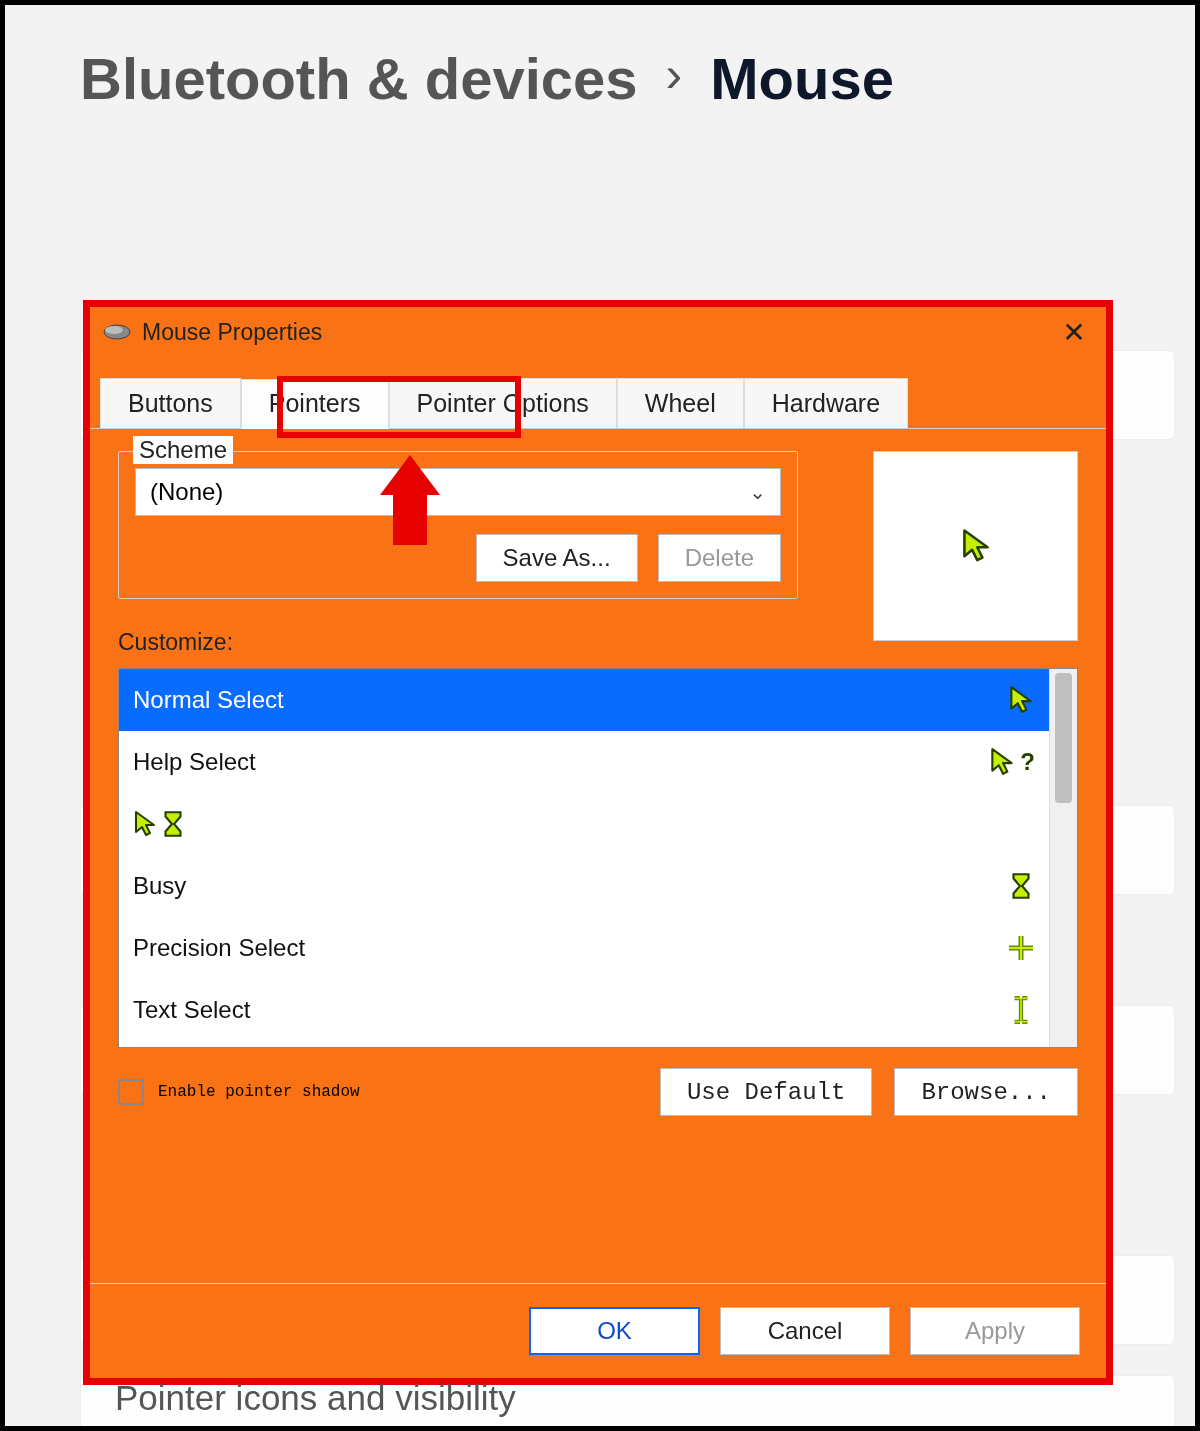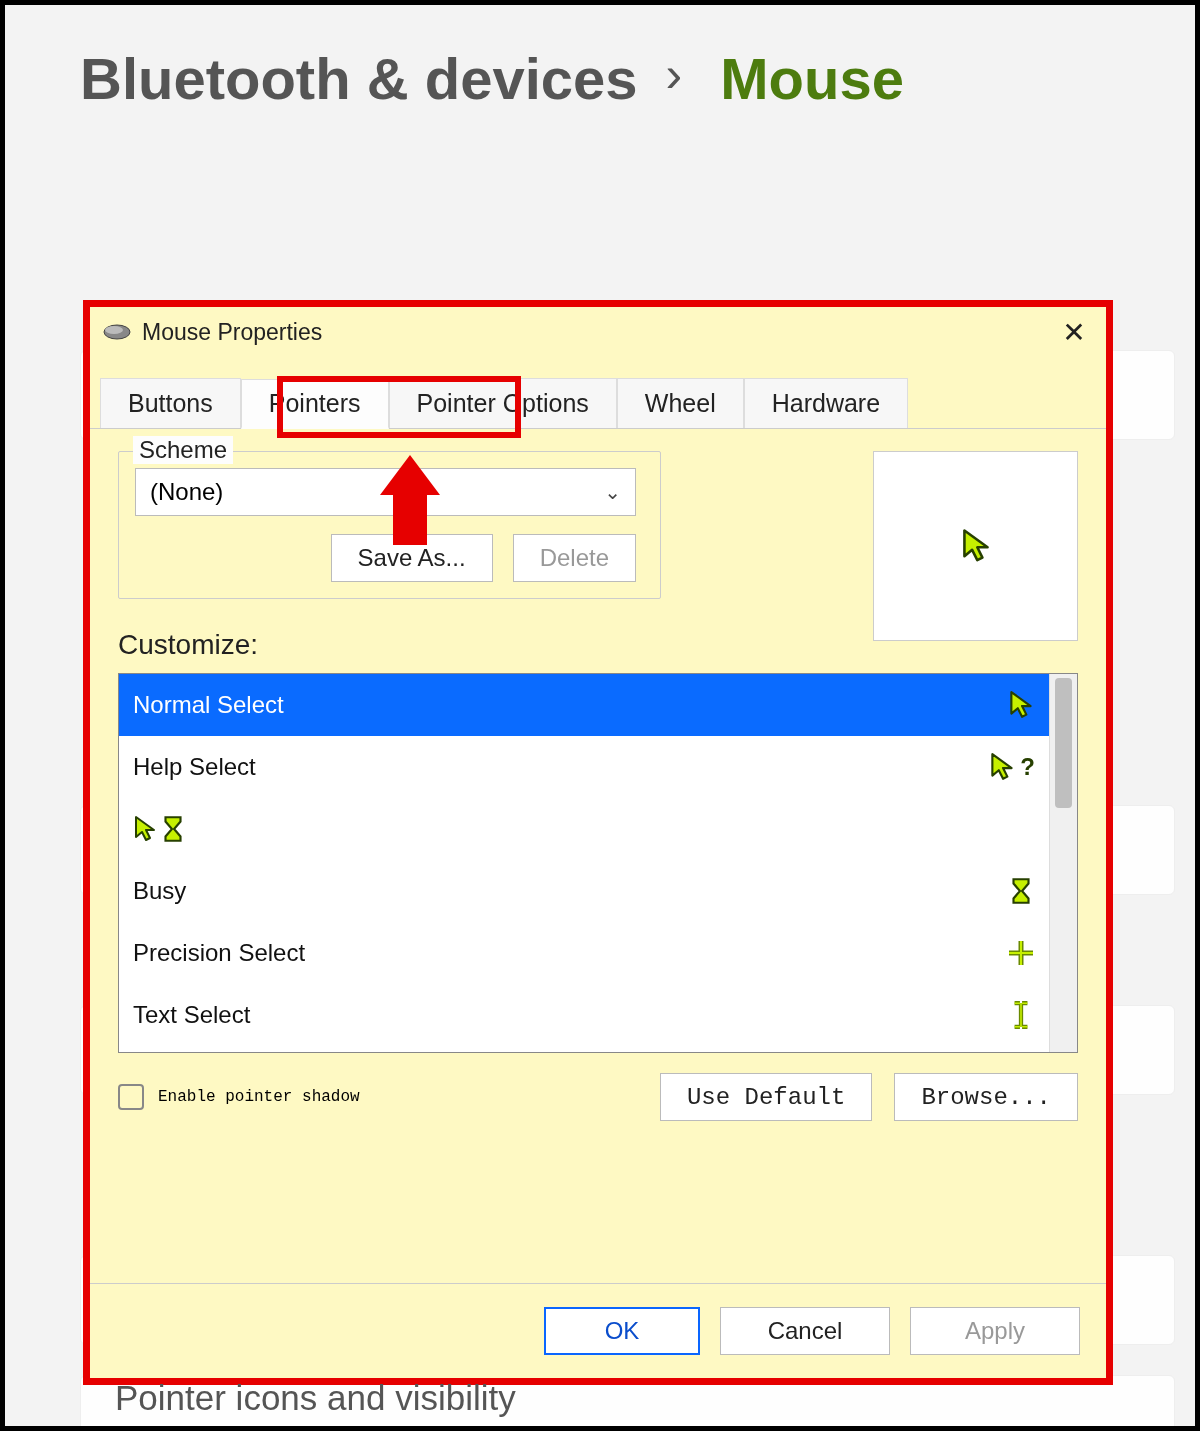--- a/index.html
+++ b/index.html
@@ -25,22 +25,21 @@
     font-size: 58px;
     font-weight: 600;
     color: #555;
   }
   .bc-sep {
     font-size: 50px; color: #555; font-weight: 400;
   }
   .bc-current {
     font-size: 58px;
     font-weight: 600;
-    color: #4d7c0f;
-    margin-left: 10px;
+    color: #0f172a;
   }
   .settings-row {
     position: absolute;
     left: 75px; right: 20px;
     height: 90px;
     background: #fefefe;
     border: 1px solid #eee;
     border-radius: 6px;
     display: flex; align-items: center;
     gap: 40px;
@@ -54,21 +53,21 @@
   .settings-row4 { top: 1000px; }
   .settings-row5 { top: 1250px; }
   .settings-row6 { top: 1370px; }
 
   .mouse-icon svg { width: 38px; height: 50px; }
 
   .dialog {
     position: absolute;
     top: 295px; left: 78px;
     width: 1030px; height: 1085px;
-    background: #fef9c3;
+    background: #f97316;
     border: 7px solid #e60000;
     display: flex; flex-direction: column;
   }
   .dialog-titlebar {
     height: 50px;
     display: flex; align-items: center;
     padding: 0 12px;
     font-size: 23px;
     color: #222;
   }
@@ -137,23 +136,23 @@
   }
 
   .dialog-body {
     flex: 1;
     padding: 22px 28px 0 28px;
     position: relative;
   }
   .scheme-fieldset {
     border: 1px solid #ccc;
     border-radius: 2px;
-    padding: 16px 24px 16px 16px;
+    padding: 16px 16px 16px 16px;
     margin: 0;
-    width: 543px; 
+    width: 680px; 
     position: relative;
   }
   .scheme-fieldset .legend {
     position: absolute;
     top: -16px; left: 14px;
     background: #fdfdfd;
     padding: 0 6px;
     font-size: 24px;
     color: #222;
   }
@@ -184,21 +183,21 @@
     position: absolute;
     top: 22px; right: 28px;
     width: 205px; height: 190px;
     border: 1px solid #ccc;
     display: flex; align-items: center; justify-content: center;
     background: #fff;
   }
 
   .customize-label {
     margin-top: 30px;
-    font-size: 28px;
+    font-size: 23px;
     color: #222;
   }
   .customize-list {
     margin-top: 12px;
     border: 1px solid #888;
     height: 380px;
     position: relative;
     display: flex;
     background: #fff;
   }
@@ -391,21 +390,21 @@
         <span>Enable pointer shadow</span>
         <div class="right-btns">
           <div class="win-btn">Use Default</div>
           <div class="win-btn">Browse...</div>
         </div>
       </div>
 
     </div>
 
     <div class="dialog-footer">
-      <div class="win-btn ok" style="width:156px">OK</div>
+      <div class="win-btn ok" style="width:171px">OK</div>
       <div class="win-btn" style="width:170px">Cancel</div>
       <div class="win-btn disabled" style="width:170px">Apply</div>
     </div>
 
   </div>
 
   <div class="below-dialog-text">Pointer icons and visibility</div>
 
 </div>
 

